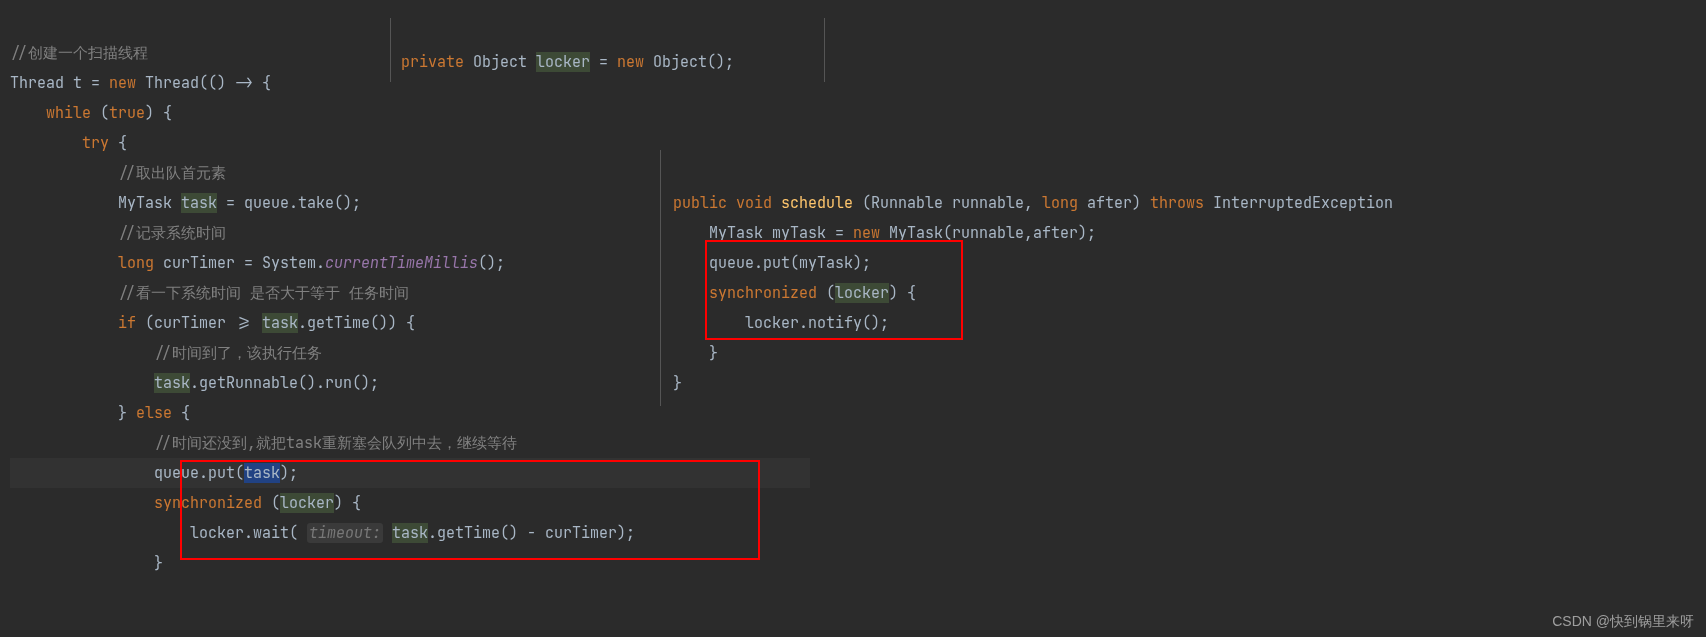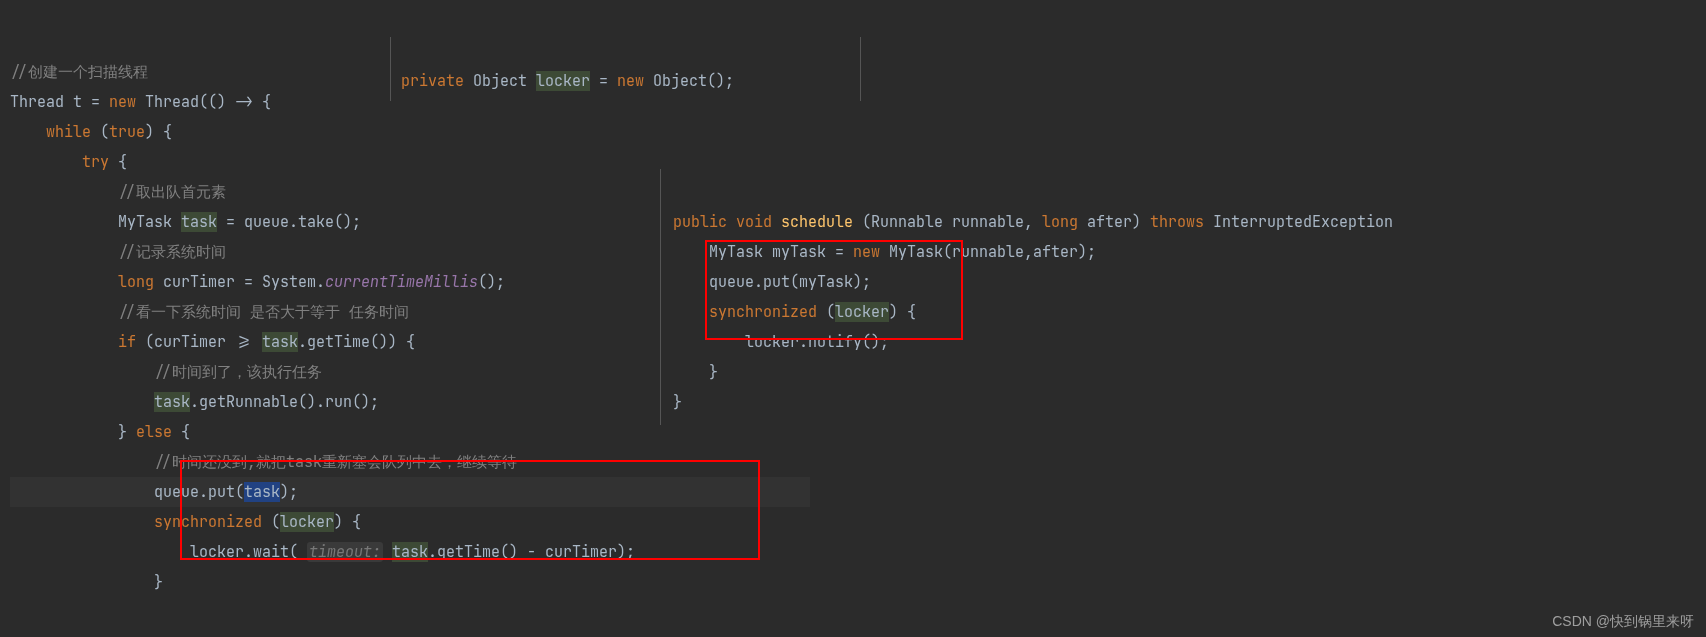--- a/index.html
+++ b/index.html
@@ -10,32 +10,31 @@
     width: 1706px;
     height: 637px;
     position: relative;
     overflow: hidden;
   }
   .pane {
     background: #2b2b2b;
     position: absolute;
     white-space: pre;
     line-height: 30px;
-    margin-top: 19px;
   }
   .pane-left {
     left: 0;
     top: 0;
     width: 820px;
     padding: 8px 10px;
   }
   .pane-top {
     left: 390px;
     top: 18px;
-    width: 471px;
+    width: 435px;
     padding: 8px 10px;
     border-left: 1px solid #555;
     border-right: 1px solid #555;
     background: #2b2b2b;
     line-height: 24px;
   }
   .pane-right {
     left: 660px;
     top: 150px;
     width: 1264px;

